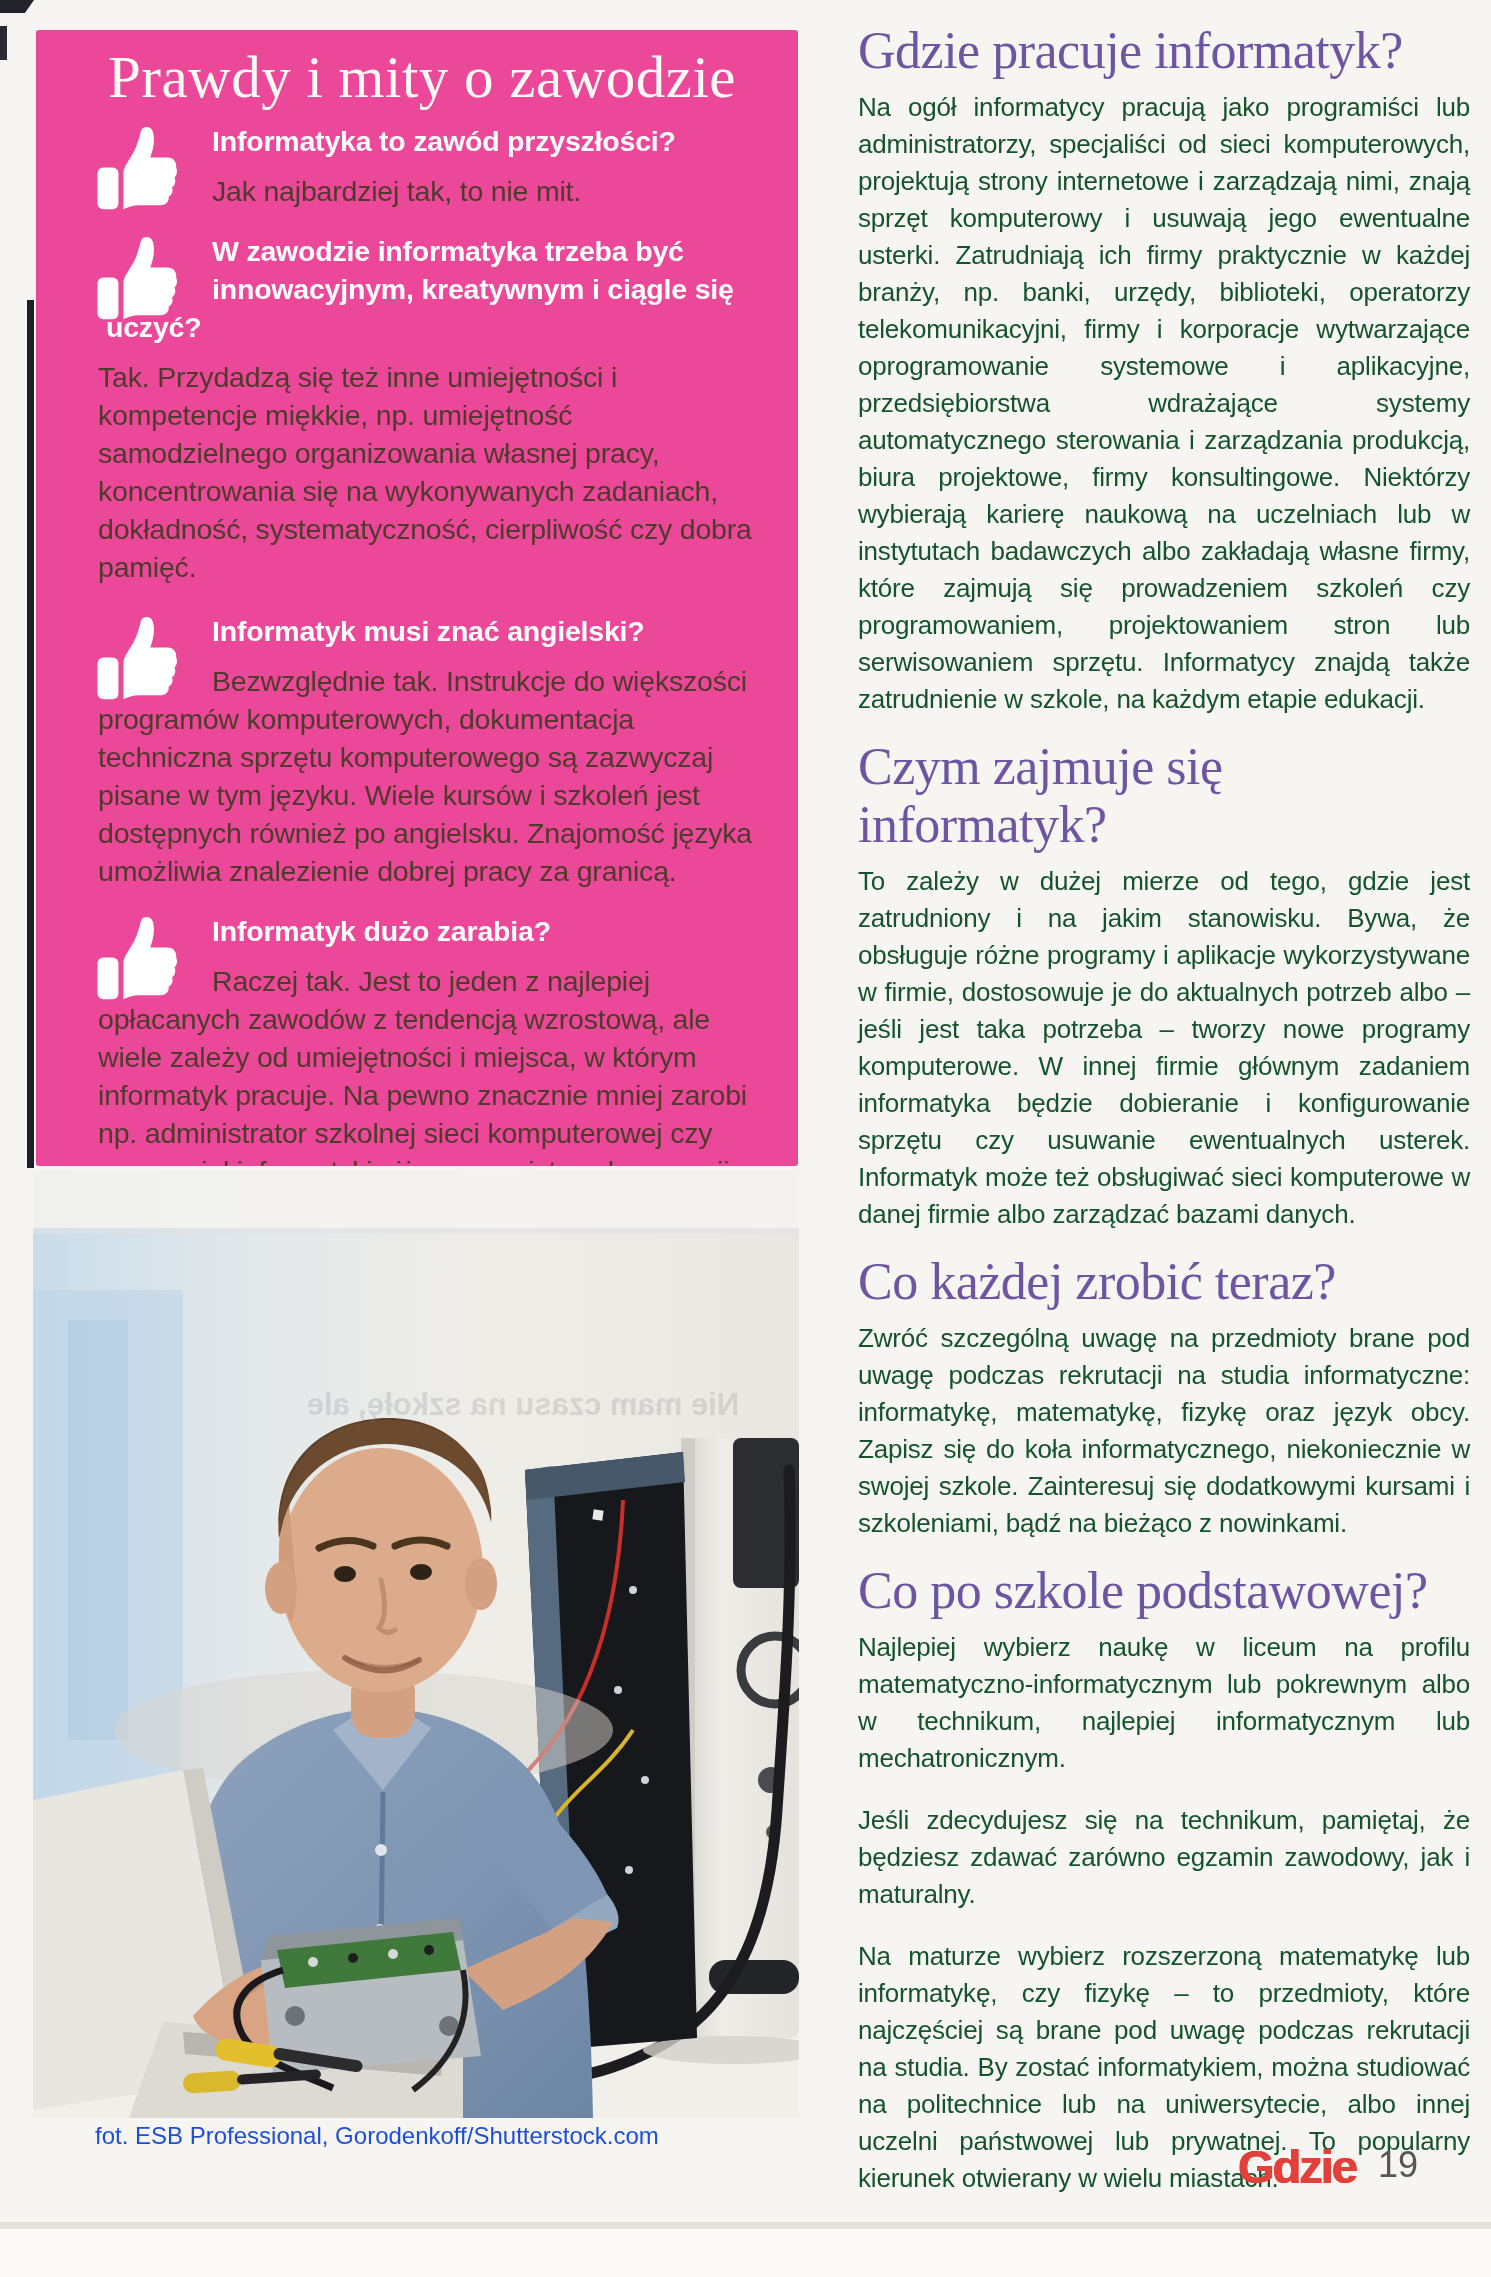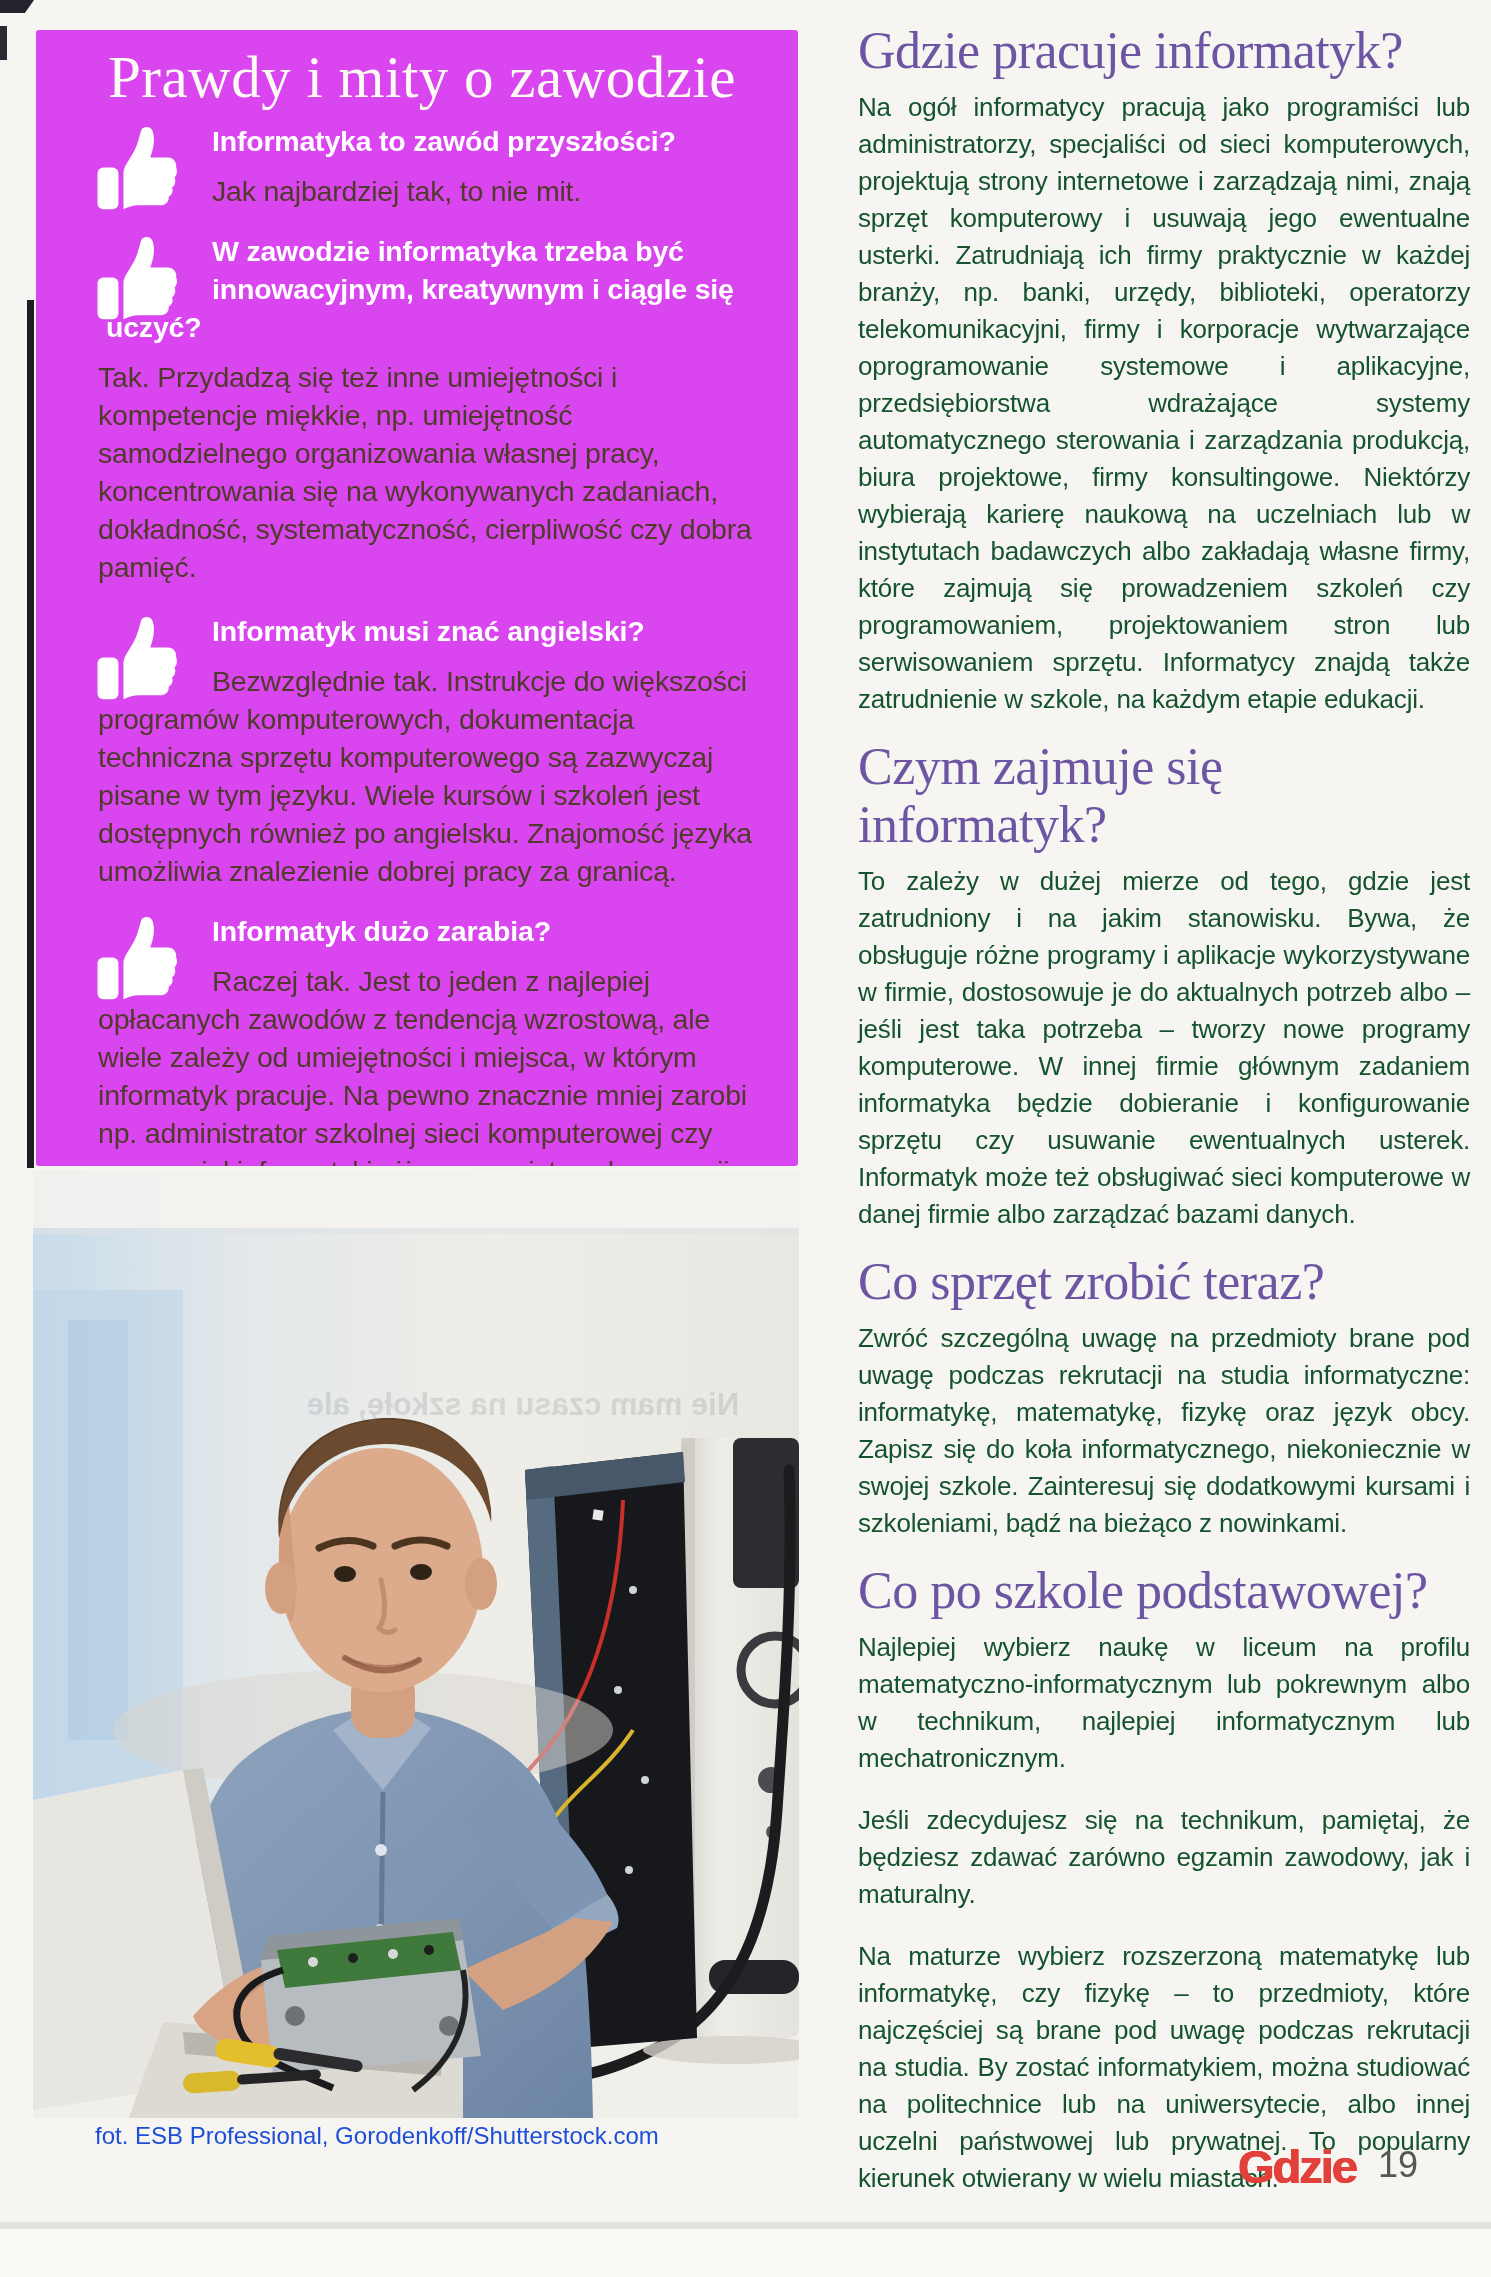--- a/index.html
+++ b/index.html
@@ -12,21 +12,21 @@
   
   .scan-mark-a{position:absolute;left:0;top:0;width:34px;height:13px;background:#23232b;transform:skewX(-35deg);transform-origin:left top;}
   .scan-mark-b{position:absolute;left:0;top:26px;width:7px;height:34px;background:#2a2a33;}
   .scan-edge-line{position:absolute;left:27px;top:300px;width:7px;height:868px;background:#1d1d26;}
   .bottom-strip{position:absolute;left:0;top:2222px;width:100%;height:7px;background:#e2e1dc;}
   .bottom-white{position:absolute;left:0;top:2229px;width:100%;height:48px;background:#fbfaf7;}
 
   
   .myths-box{
     position:absolute;left:36px;top:30px;width:762px;height:1136px;
-    background:#d946ef;border-radius:3px;
+    background:#ec4899;border-radius:3px;
     padding:12px 28px 10px 58px;box-sizing:border-box;
     overflow:hidden;
   }
   .myths-title{
     font-family:"Liberation Serif",serif;
     color:#fdfaf4;font-size:59px;line-height:66px;
     text-align:center;margin:2px 0 10px -20px;font-weight:normal;
     letter-spacing:0.5px;
   }
   .myth-item{margin-top:12px;overflow:visible;}
@@ -292,21 +292,21 @@
 
 <div class="photo-caption">fot. ESB Professional, Gorodenkoff/Shutterstock.com</div>
 
 <div class="right-col">
   <h2 class="section-heading first">Gdzie pracuje informatyk?</h2>
   <p class="body">Na ogół informatycy pracują jako programiści lub administratorzy, specjaliści od sieci komputerowych, projektują strony internetowe i zarządzają nimi, znają sprzęt komputerowy i usuwają jego ewentualne usterki. Zatrudniają ich firmy praktycznie w każdej branży, np. banki, urzędy, biblioteki, operatorzy telekomunikacyjni, firmy i korporacje wytwarzające oprogramowanie systemowe i aplikacyjne, przedsiębiorstwa wdrażające systemy automatycznego sterowania i zarządzania produkcją, biura projektowe, firmy konsultingowe. Niektórzy wybierają karierę naukową na uczelniach lub w instytutach badawczych albo zakładają własne firmy, które zajmują się prowadzeniem szkoleń czy programowaniem, projektowaniem stron lub serwisowaniem sprzętu. Informatycy znajdą także zatrudnienie w szkole, na każdym etapie edukacji.</p>
 
   <h2 class="section-heading">Czym zajmuje się informatyk?</h2>
   <p class="body">To zależy w dużej mierze od tego, gdzie jest zatrudniony i na jakim stanowisku. Bywa, że obsługuje różne programy i aplikacje wykorzystywane w firmie, dostosowuje je do aktualnych potrzeb albo – jeśli jest taka potrzeba – tworzy nowe programy komputerowe. W innej firmie głównym zadaniem informatyka będzie dobieranie i konfigurowanie sprzętu czy usuwanie ewentualnych usterek. Informatyk może też obsługiwać sieci komputerowe w danej firmie albo zarządzać bazami danych.</p>
 
-  <h2 class="section-heading">Co sprzęt zrobić teraz?</h2>
+  <h2 class="section-heading">Co każdej zrobić teraz?</h2>
   <p class="body">Zwróć szczególną uwagę na przedmioty brane pod uwagę podczas rekrutacji na studia informatyczne: informatykę, matematykę, fizykę oraz język obcy. Zapisz się do koła informatycznego, niekoniecznie w swojej szkole. Zainteresuj się dodatkowymi kursami i szkoleniami, bądź na bieżąco z nowinkami.</p>
 
   <h2 class="section-heading">Co po szkole podstawowej?</h2>
   <p class="body">Najlepiej wybierz naukę w liceum na profilu matematyczno-informatycznym lub pokrewnym albo w technikum, najlepiej informatycznym lub mechatronicznym.</p>
   <p class="body">Jeśli zdecydujesz się na technikum, pamiętaj, że będziesz zdawać zarówno egzamin zawodowy, jak i maturalny.</p>
   <p class="body">Na maturze wybierz rozszerzoną matematykę lub informatykę, czy fizykę – to przedmioty, które najczęściej są brane pod uwagę podczas rekrutacji na studia. By zostać informatykiem, można studiować na politechnice lub na uniwersytecie, albo innej uczelni państwowej lub prywatnej. To popularny kierunek otwierany w wielu miastach.</p>
 </div>
 
 <div class="brand">Gdzie</div>
 <div class="page-number">19</div>

